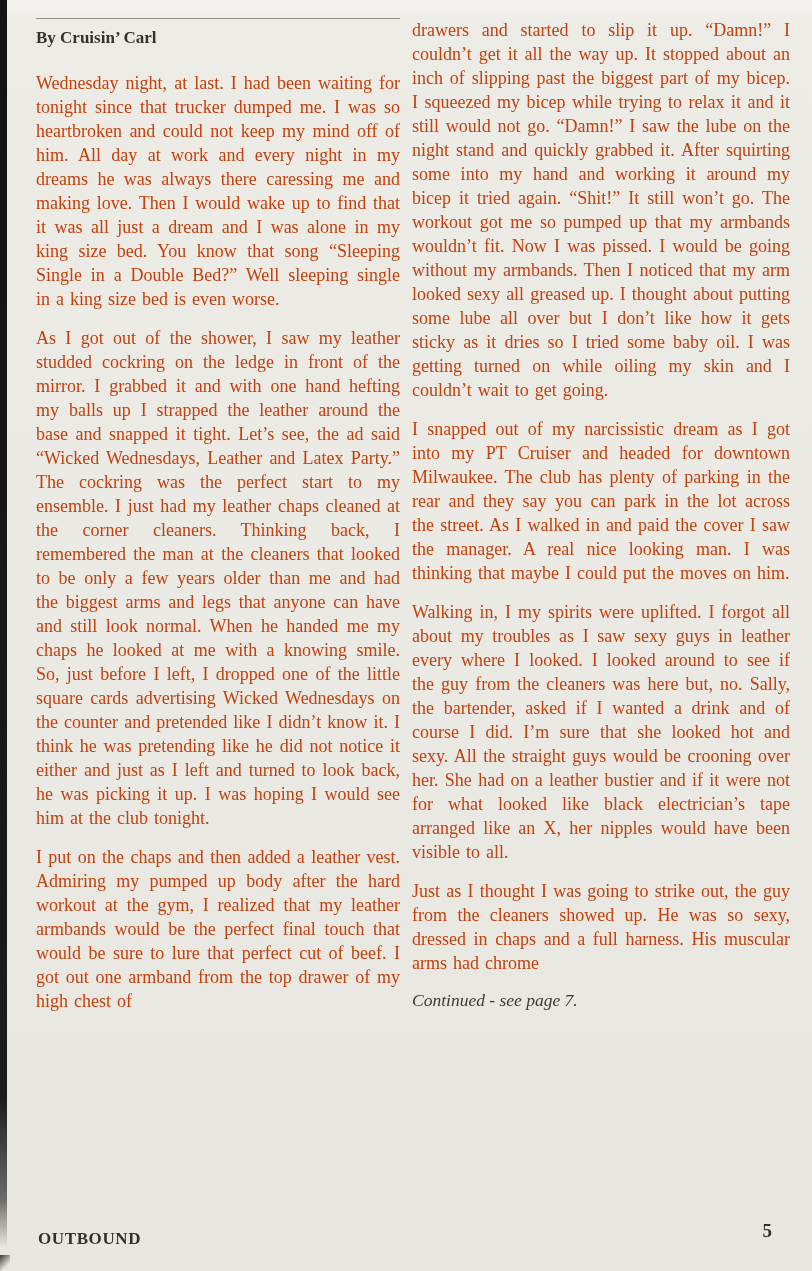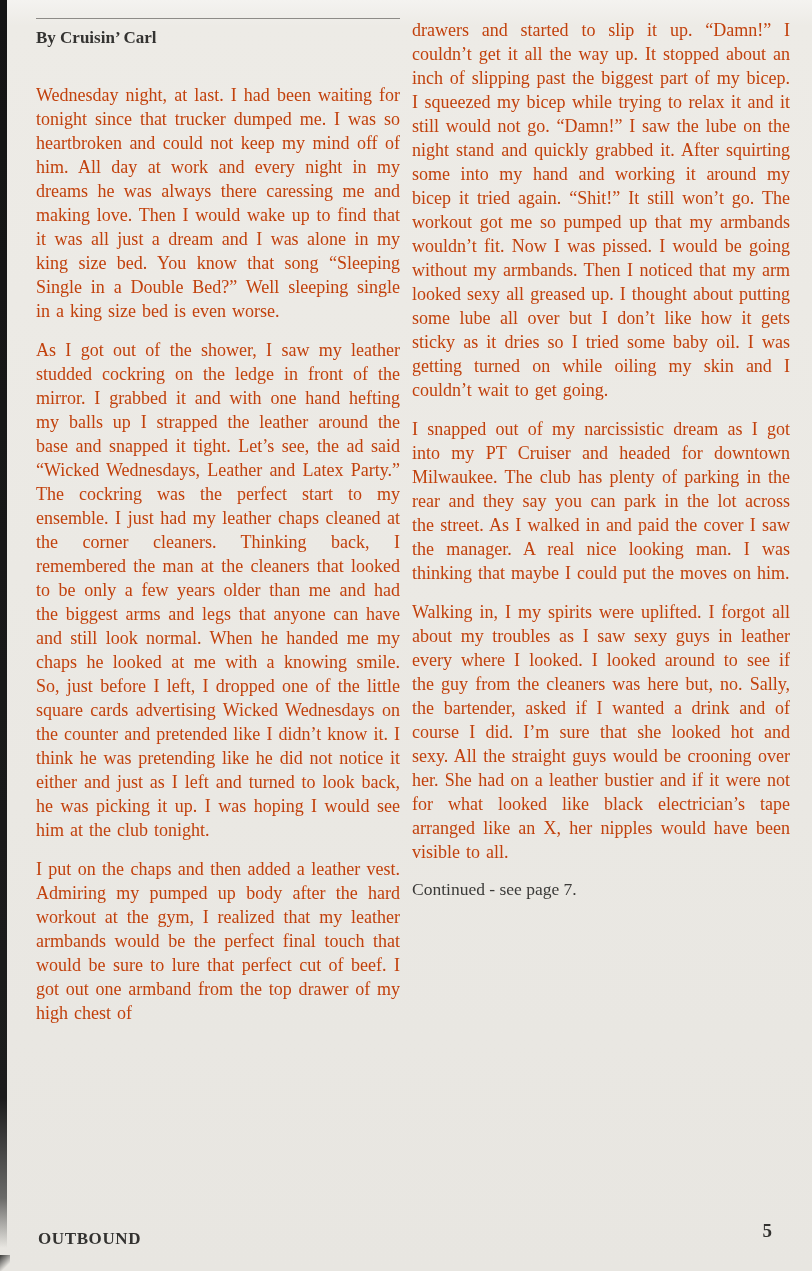--- a/index.html
+++ b/index.html
@@ -57,22 +57,23 @@
     margin: 9px 0 0 0;
   }
   .body-par {
     font-size: 18px;
     line-height: 24px;
     text-align: justify;
     color: #c2410c;
     margin: 0 0 15px 0;
     word-spacing: 1.5px;
   }
-  .col-left .body-par:first-of-type { margin-top: 35px; }
+  .col-left .body-par:first-of-type { margin-top: 23px; }
   .continued-note {
+    font-style: italic;
     font-size: 17.5px;
     color: #3b3a38;
     margin: 4px 0 0 0;
   }
   .footer-magazine {
     position: absolute;
     left: 38px;
     bottom: 22px;
     font-size: 17px;
     font-weight: bold;
@@ -101,19 +102,20 @@
     <h2 class="article-byline">By Cruisin’ Carl</h2>
     <p class="body-par">Wednesday night, at last.  I had been waiting for tonight since that trucker dumped me.  I was so heartbroken and could not keep my mind off of him.  All day at work and every night in my dreams he was always there caressing me and making love.  Then I would wake up to find that it was all just a dream and I was alone in my king size bed.  You know that song “Sleeping Single in a Double Bed?”  Well sleeping single in a king size bed is even worse.</p>
     <p class="body-par">As I got out of the shower, I saw my leather studded cockring on the ledge in front of the mirror.  I grabbed it and with one hand hefting my balls up I strapped the leather around the base and snapped it tight.  Let’s see, the ad said “Wicked Wednesdays, Leather and Latex Party.”  The cockring was the perfect start to my ensemble.  I just had my leather chaps cleaned at the corner cleaners.  Thinking back, I remembered the man at the cleaners that looked to be only a few years older than me and had the biggest arms and legs that anyone can have and still look normal.  When he handed me my chaps he looked at me with a knowing smile.  So, just before I left, I dropped one of the little square cards advertising Wicked Wednesdays on the counter and pretended like I didn’t know it.  I think he was pretending like he did not notice it either and just as I left and turned to look back, he was picking it up.  I was hoping I would see him at the club tonight.</p>
     <p class="body-par">I put on the chaps and then added a leather vest.  Admiring my pumped up body after the hard workout at the gym, I realized that my leather armbands would be the perfect final touch that would be sure to lure that perfect cut of beef.  I got out one armband from the top drawer of my high chest of</p>
   </div>
 
   <div class="col col-right">
     <p class="body-par">drawers and started to slip it up.  “Damn!”  I couldn’t get it all the way up.  It stopped about an inch of slipping past the biggest part of my bicep.  I squeezed my bicep while trying to relax it and it still would not go. “Damn!”  I saw the lube on the night stand and quickly grabbed it.  After squirting some into my hand and working it around my bicep it tried again.  “Shit!” It still won’t go.  The workout got me so pumped up that my armbands wouldn’t fit.  Now I was pissed.  I would be going without my armbands.  Then I noticed that my arm looked sexy all greased up.  I thought about putting some lube all over but I don’t like how it gets sticky as it dries so I tried some baby oil.  I was getting turned on while oiling my skin and I couldn’t wait to get going.</p>
     <p class="body-par">I snapped out of my narcissistic dream as I got into my PT Cruiser and headed for downtown Milwaukee.  The club has plenty of parking in the rear and they say you can park in the lot across the street.  As I walked in and paid the cover I saw the manager.  A real nice looking man.  I was thinking that maybe I could put the moves on him.</p>
     <p class="body-par">Walking in, I my spirits were uplifted.  I forgot all about my troubles as I saw sexy guys in leather every where I looked.  I looked around to see if the guy from the cleaners was here but, no.  Sally, the bartender, asked if I wanted a drink and of course I did.  I’m sure that she looked hot and sexy.  All the straight guys would be crooning over her.  She had on a leather bustier and if it were not for what looked like black electrician’s tape arranged like an X, her nipples would have been visible to all.</p>
+    <p class="body-par">Just as I thought I was going to strike out, the guy from the cleaners showed up.  He was so sexy, dressed in chaps and a full harness.  His muscular arms had chrome</p>
     <p class="continued-note">Continued - see page 7.</p>
   </div>
 
   <div class="footer-magazine">OUTBOUND</div>
   <div class="footer-pagenum">5</div>
 
 </div>
 
 </body></html>

